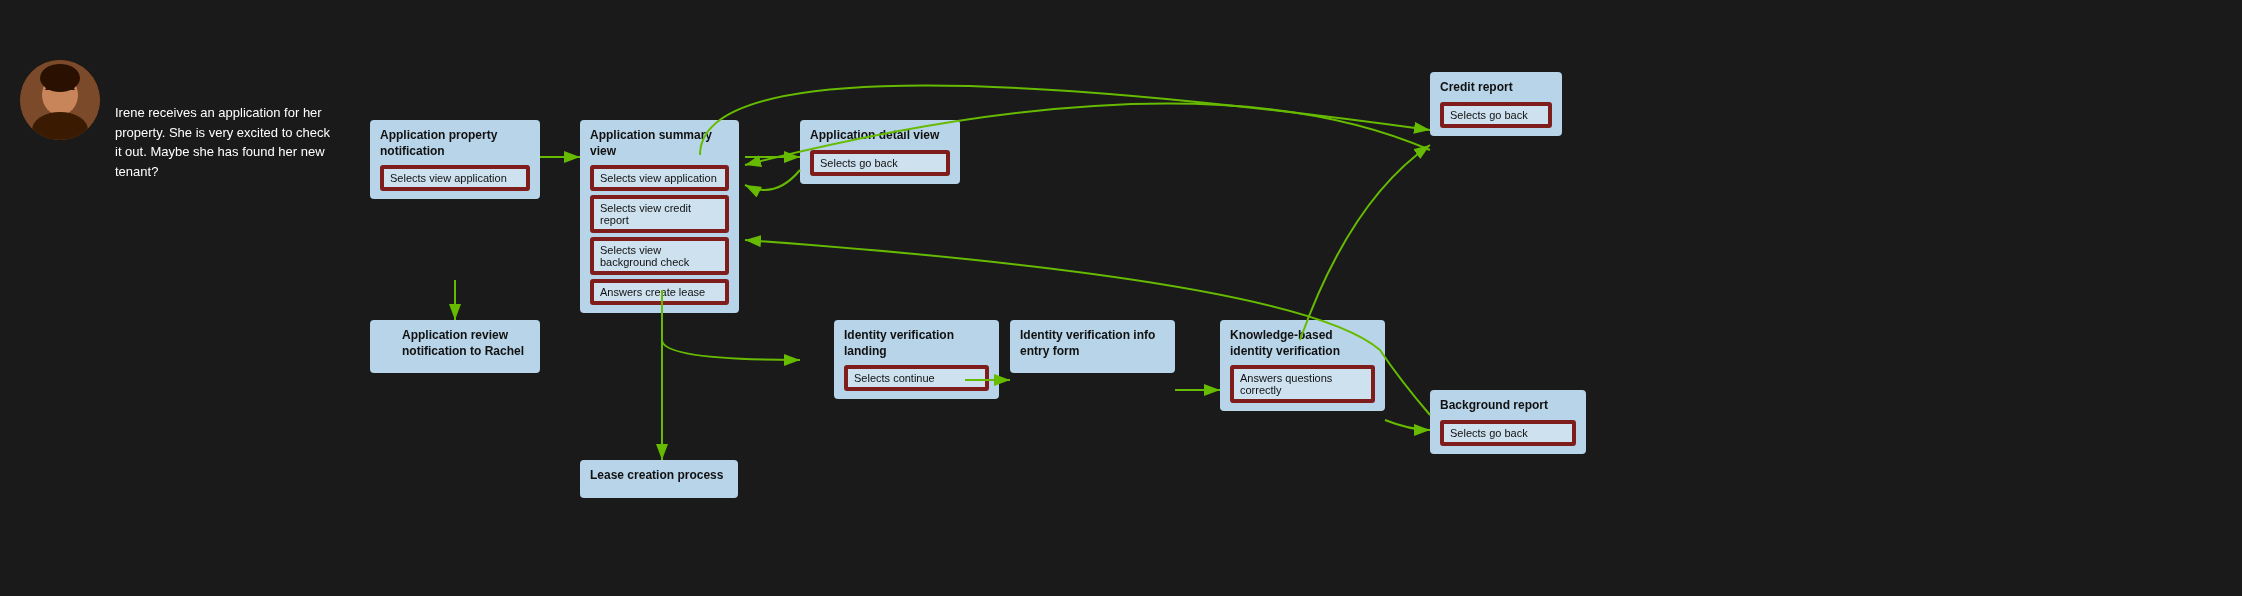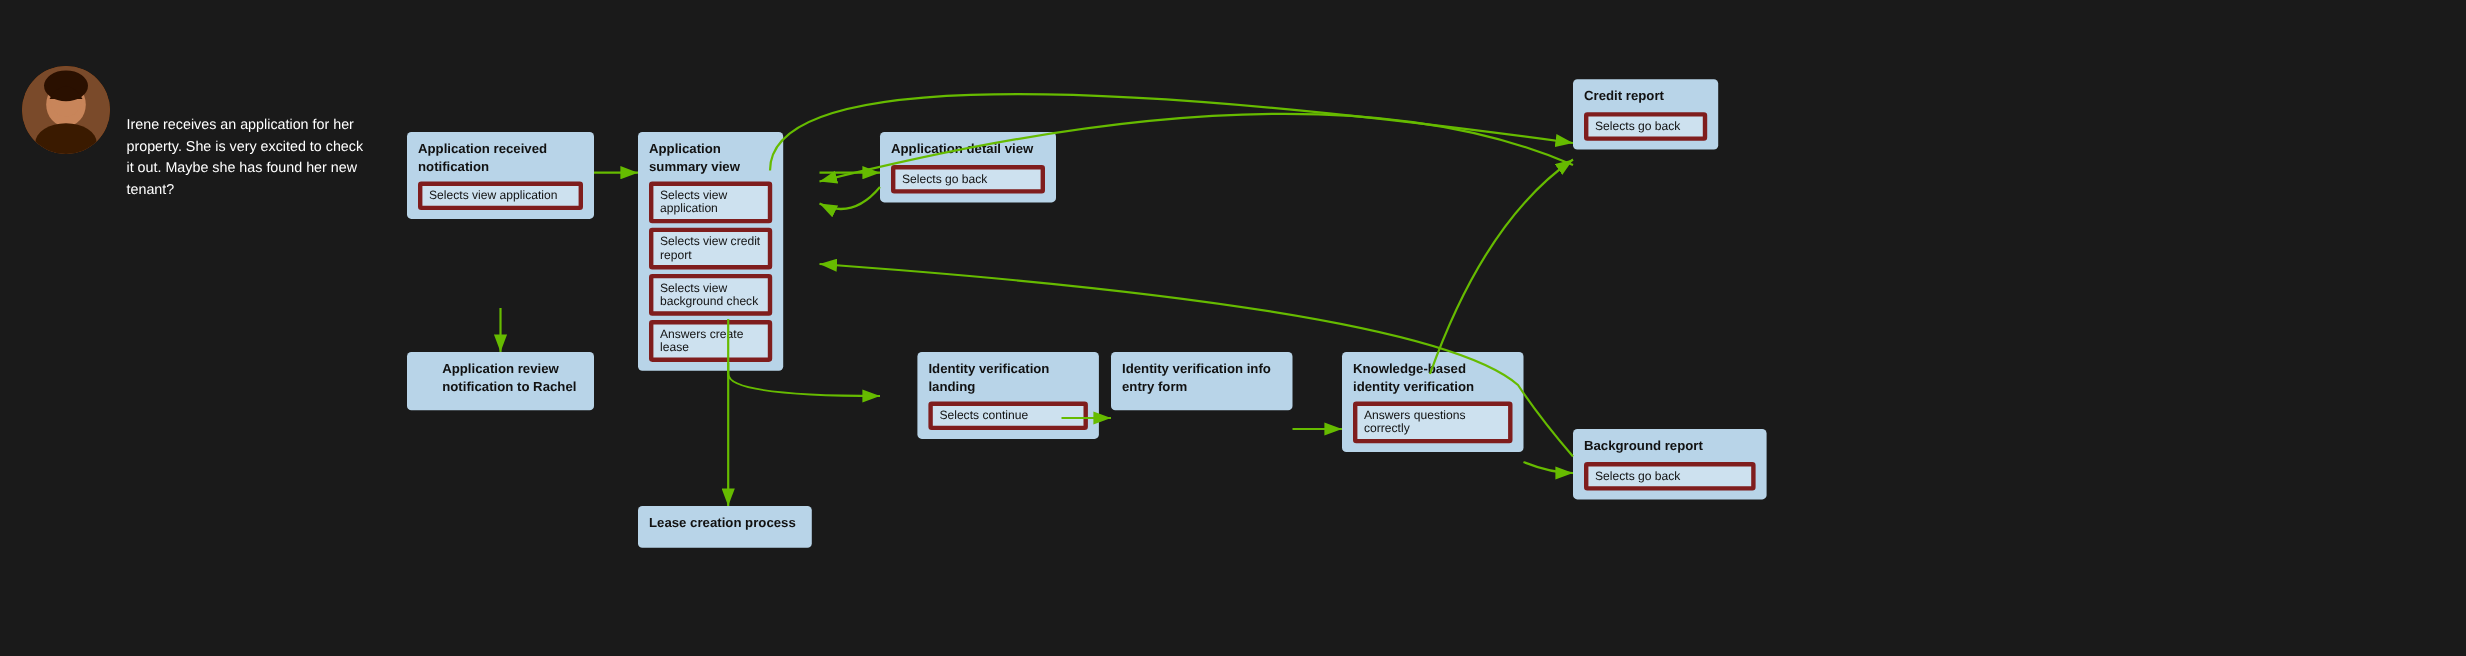--- a/index.html
+++ b/index.html
@@ -78,29 +78,29 @@
     <ellipse cx="40" cy="70" rx="28" ry="18" fill="#3a1a00"></ellipse>
     <circle cx="40" cy="32" r="14" fill="#c8855a"></circle>
     <ellipse cx="40" cy="18" rx="20" ry="14" fill="#2a1000"></ellipse>
     <path d="M25 30 Q30 20 40 18 Q50 20 55 30" fill="#2a1000"></path>
   </svg>
 </div>
 
 <div class="intro-text">Irene receives an application for her property. She is very excited to check it out. Maybe she has found her new tenant?</div>
 
 <div class="node" style="left:370px; top:120px; width:170px;">
-  <div class="node-title">Application received notification</div>
+  <div class="node-title">Application property notification</div>
   <div class="node-action">Selects view application</div>
 </div>
 
 <div class="node" style="left:370px; top:320px; width:170px;padding-left:32px;">
   <div class="node-title">Application review notification to Rachel</div>
 </div>
 
-<div class="node" style="left:580px; top:120px; width:132px;">
+<div class="node" style="left:580px; top:120px; width:159px;">
   <div class="node-title">Application summary view</div>
   <div class="node-action">Selects view application</div>
   <div class="node-action">Selects view credit report</div>
   <div class="node-action">Selects view background check</div>
   <div class="node-action">Answers create lease</div>
 </div>
 
 <div class="node" style="left:800px; top:120px; width:160px;">
   <div class="node-title">Application detail view</div>
   <div class="node-action">Selects go back</div>
@@ -122,21 +122,21 @@
 <div class="node" style="left:1220px; top:320px; width:165px;">
   <div class="node-title">Knowledge-based identity verification</div>
   <div class="node-action">Answers questions correctly</div>
 </div>
 
 <div class="node" style="left:1430px; top:72px; width:132px;">
   <div class="node-title">Credit report</div>
   <div class="node-action">Selects go back</div>
 </div>
 
-<div class="node" style="left:1430px; top:390px; width:176px;">
+<div class="node" style="left:1430px; top:390px; width:156px;">
   <div class="node-title">Background report</div>
   <div class="node-action">Selects go back</div>
 </div>
 
 <svg class="arrows-svg">
   <defs>
     <marker id="arrowhead" markerWidth="8" markerHeight="6" refX="8" refY="3" orient="auto">
       <polygon points="0 0, 8 3, 0 6" fill="#66bb00"></polygon>
     </marker>
   </defs>

